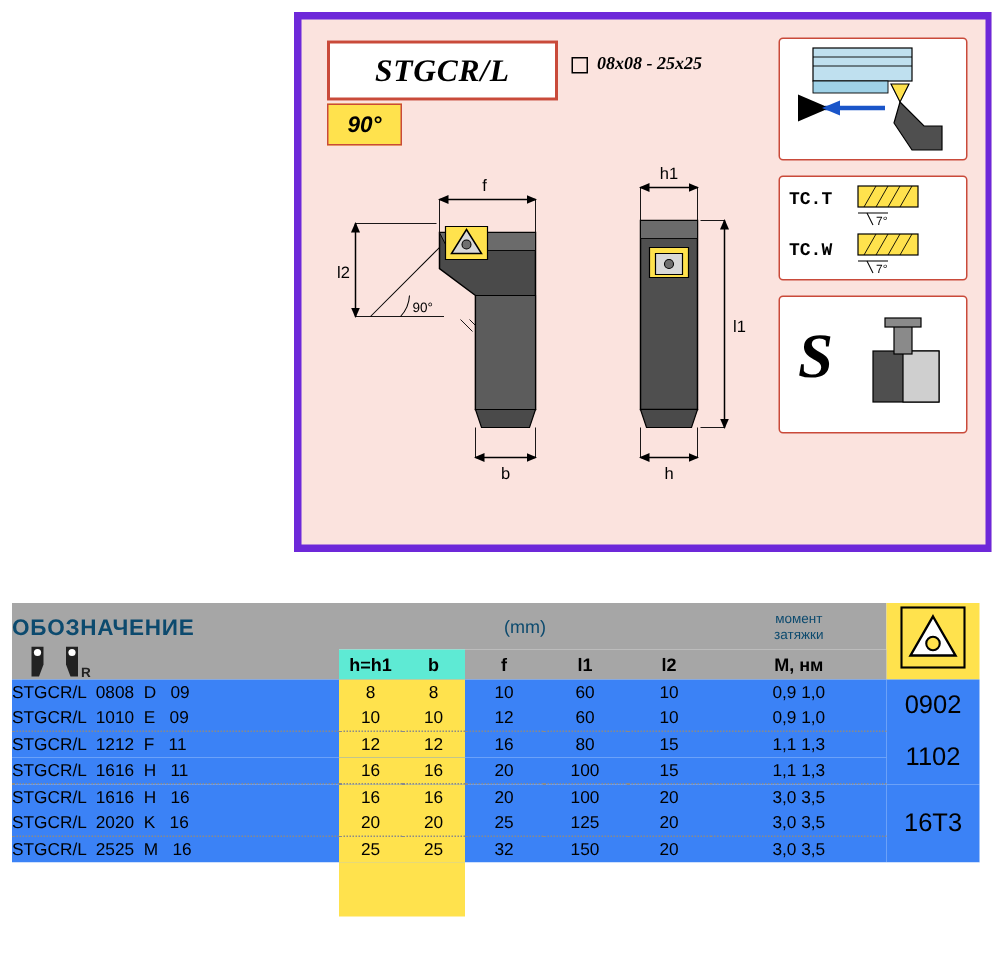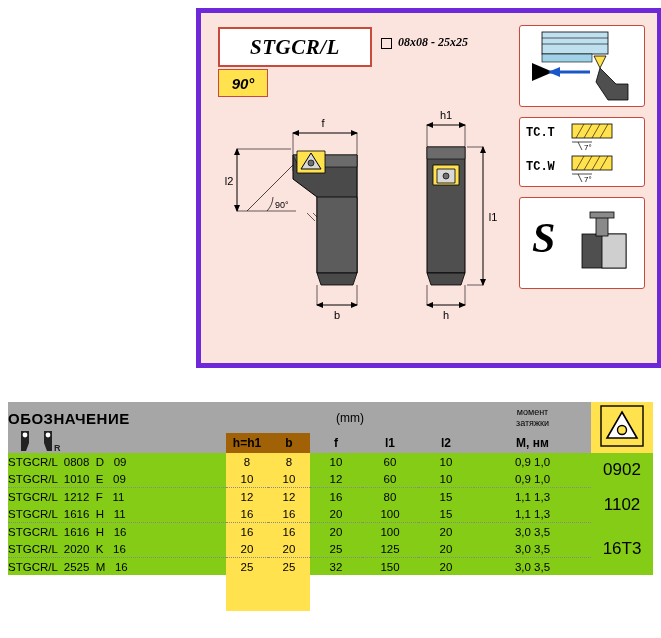--- a/index.html
+++ b/index.html
@@ -52,32 +52,32 @@
   .s-letter{
     position:absolute;left:12px;top:16px;font-family:"Liberation Serif",serif;
     font-weight:bold;font-style:italic;font-size:42px;color:#000;
   }
 
   
   .table-wrap{position:absolute;left:8px;top:402px;width:645px;}
   table.spec{border-collapse:collapse;width:645px;table-layout:fixed;}
   table.spec td,table.spec th{padding:0;margin:0;}
 
-  .hdr{background:#a6a6a6;color:#000000;}
+  .hdr{background:#a6a6a6;color:#0c4a6e;}
   .hdr-title{
     font-weight:bold;font-size:15px;padding-left:10px;letter-spacing:.5px;
     vertical-align:top;
   }
   .mm{font-size:12px;text-align:center;}
   .torque{font-size:9px;text-align:center;line-height:1.15;}
   .subhdr{font-size:12px;font-weight:bold;text-align:center;background:#a6a6a6;}
   .yellowcol{background:#ffe24d;}
-  .yellow-hdr{background:#a16207;}
-
-  .rowA{background:#84cc16;margin-top:36px;}
+  .yellow-hdr{background:#5eead4;}
+
+  .rowA{background:#3b82f6;margin-top:36px;}
   .desig{font-size:11.5px;padding-left:14px;white-space:pre;}
   .num{font-size:11.5px;text-align:center;}
   .code{font-size:17px;text-align:center;font-weight:normal;}
 
   .icon-cell{width:62px;background:#ffe24d;text-align:center;vertical-align:middle;}
   .tool-icons{height:26px;display:flex;align-items:flex-end;padding-left:10px;gap:6px;}
 
   .dotline{border-bottom:1px dotted #8a8a8a;}
 </style>
 </head>

